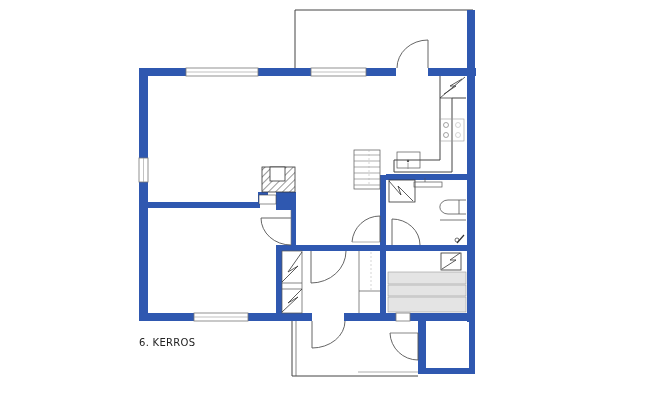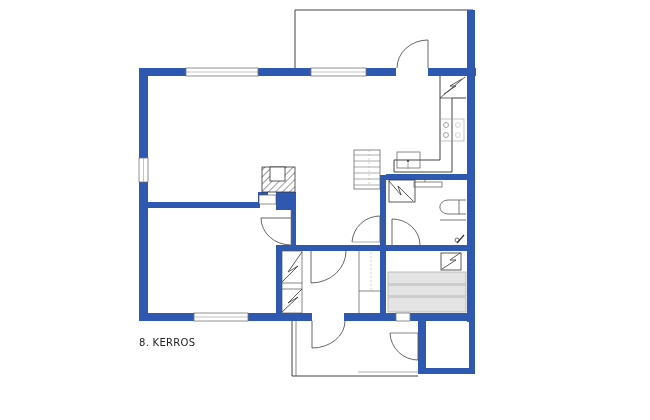--- a/index.html
+++ b/index.html
@@ -177,13 +177,13 @@
     <rect x="312" y="313" width="32" height="8" fill="#fff"></rect>
     <line x1="312" y1="321" x2="312" y2="348" class="door"></line>
     <path class="door" d="M312,348 A33,27 0 0 0 345,321"></path>
     <line x1="390" y1="333" x2="418" y2="333" stroke="#555" stroke-width="0.7"></line>
     <line x1="418" y1="333" x2="418" y2="360" class="door"></line>
     <path class="door" d="M390,333 A28,28 0 0 0 418,360"></path>
     <line x1="358" y1="372" x2="418" y2="372" stroke="#777" stroke-width="0.6"></line>
   </g>
 </svg>
 
-<div class="label">8. KERROS</div>
+<div class="label">6. KERROS</div>
 
 </body></html>

